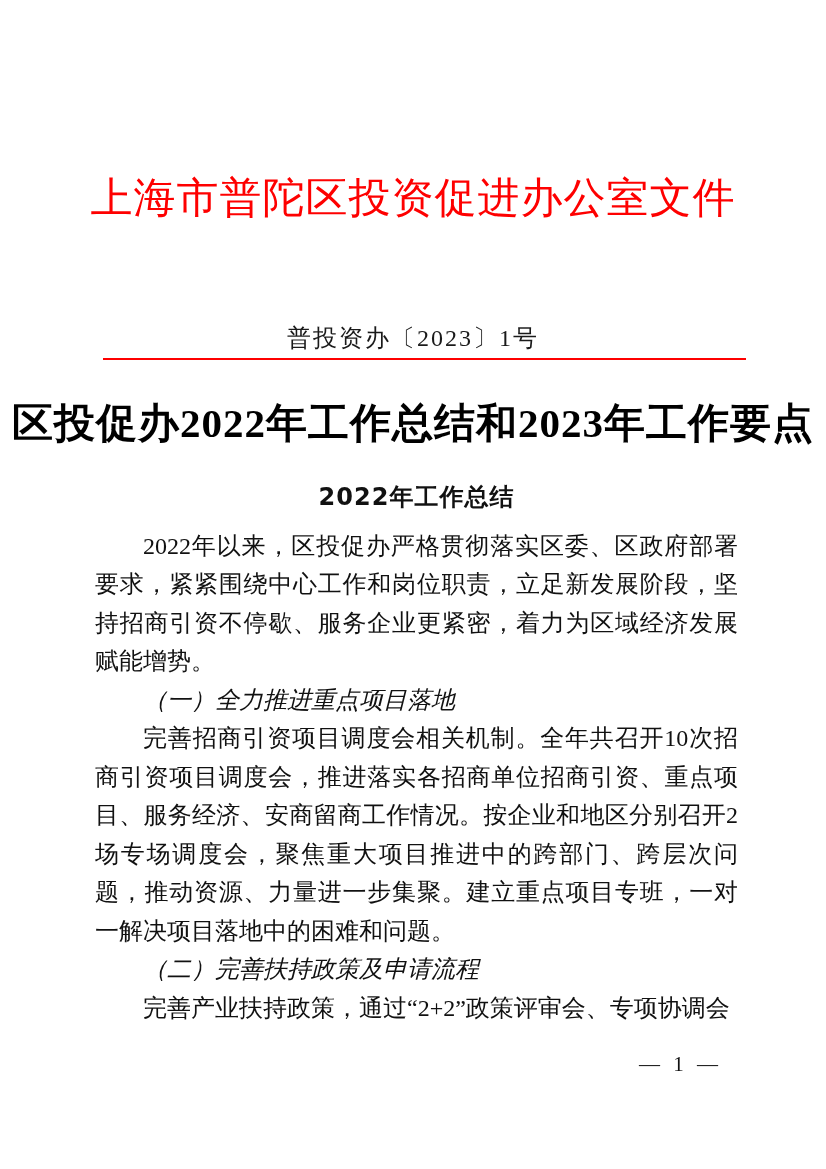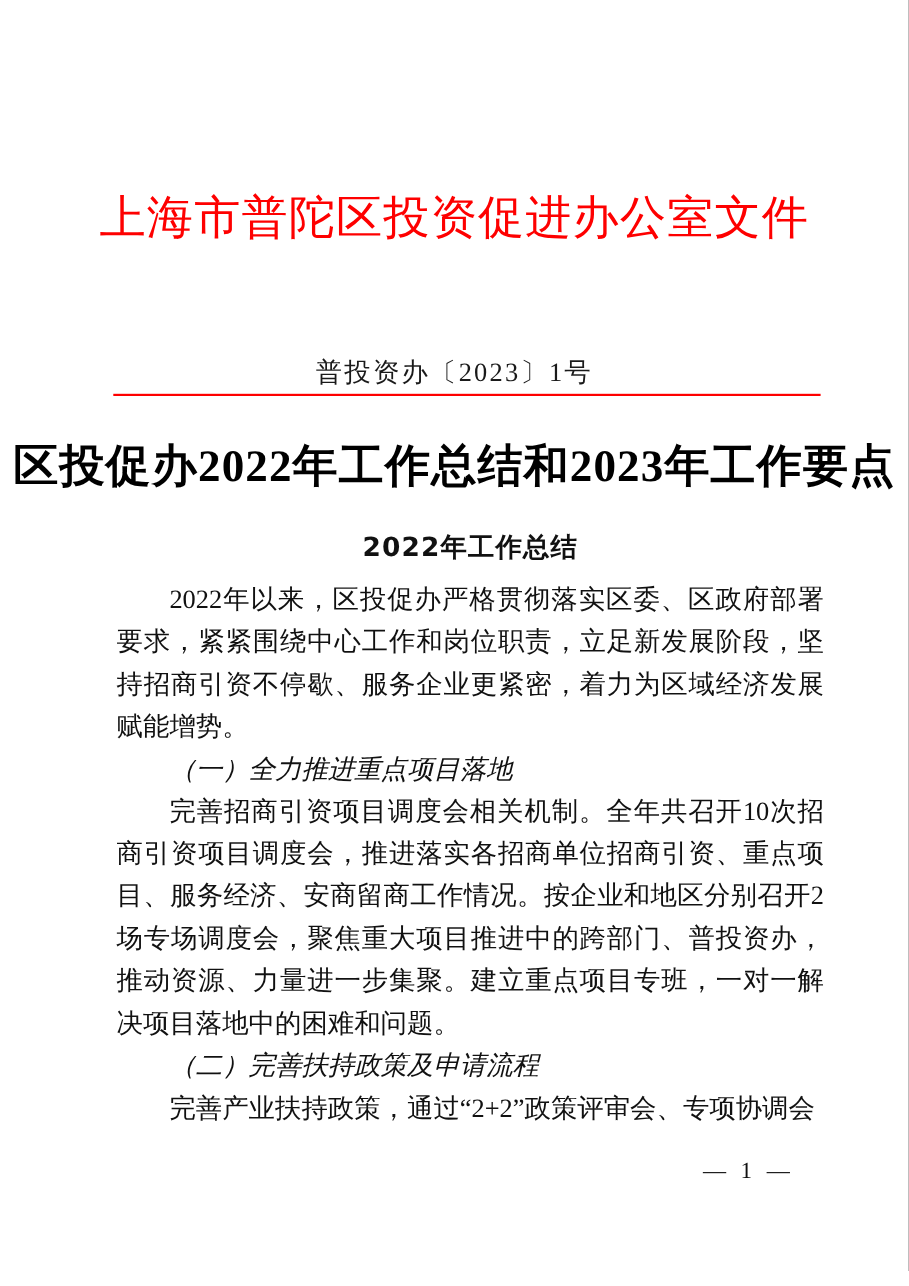--- a/index.html
+++ b/index.html
@@ -68,21 +68,21 @@
     font-size: 41px;
     letter-spacing: 1px;
     color: #000;
     white-space: nowrap;
   }
 
   
   .doc-body {
     position: absolute;
     top: 478px;
-    left: 106px;
+    left: 95px;
     width: 643px;
     font-size: 24px;
     line-height: 38.5px;
     color: #111;
     text-align: justify;
   }
 
   .block { width: 100%; }
 
   .section-heading {
@@ -131,20 +131,20 @@
   <div class="doc-number">普投资办〔2023〕1号</div>
 
   <div class="red-line"></div>
 
   <div class="doc-title">区投促办2022年工作总结和2023年工作要点</div>
 
   <div class="doc-body">
       <div class="block section-heading">2022年工作总结</div>
       <div class="block paragraph">2022年以来，区投促办严格贯彻落实区委、区政府部署要求，紧紧围绕中心工作和岗位职责，立足新发展阶段，坚持招商引资不停歇、服务企业更紧密，着力为区域经济发展赋能增势。</div>
       <div class="block heading-2">（一）全力推进重点项目落地</div>
-      <div class="block paragraph">完善招商引资项目调度会相关机制。全年共召开10次招商引资项目调度会，推进落实各招商单位招商引资、重点项目、服务经济、安商留商工作情况。按企业和地区分别召开2场专场调度会，聚焦重大项目推进中的跨部门、普投资办，推动资源、力量进一步集聚。建立重点项目专班，一对一解决项目落地中的困难和问题。</div>
+      <div class="block paragraph">完善招商引资项目调度会相关机制。全年共召开10次招商引资项目调度会，推进落实各招商单位招商引资、重点项目、服务经济、安商留商工作情况。按企业和地区分别召开2场专场调度会，聚焦重大项目推进中的跨部门、跨层次问题，推动资源、力量进一步集聚。建立重点项目专班，一对一解决项目落地中的困难和问题。</div>
       <div class="block heading-2">（二）完善扶持政策及申请流程</div>
       <div class="block paragraph">完善产业扶持政策，通过“2+2”政策评审会、专项协调会</div>
     </div>
 
   <div class="page-number">— 1 —</div>
 
 </div>
 
 </body></html>

